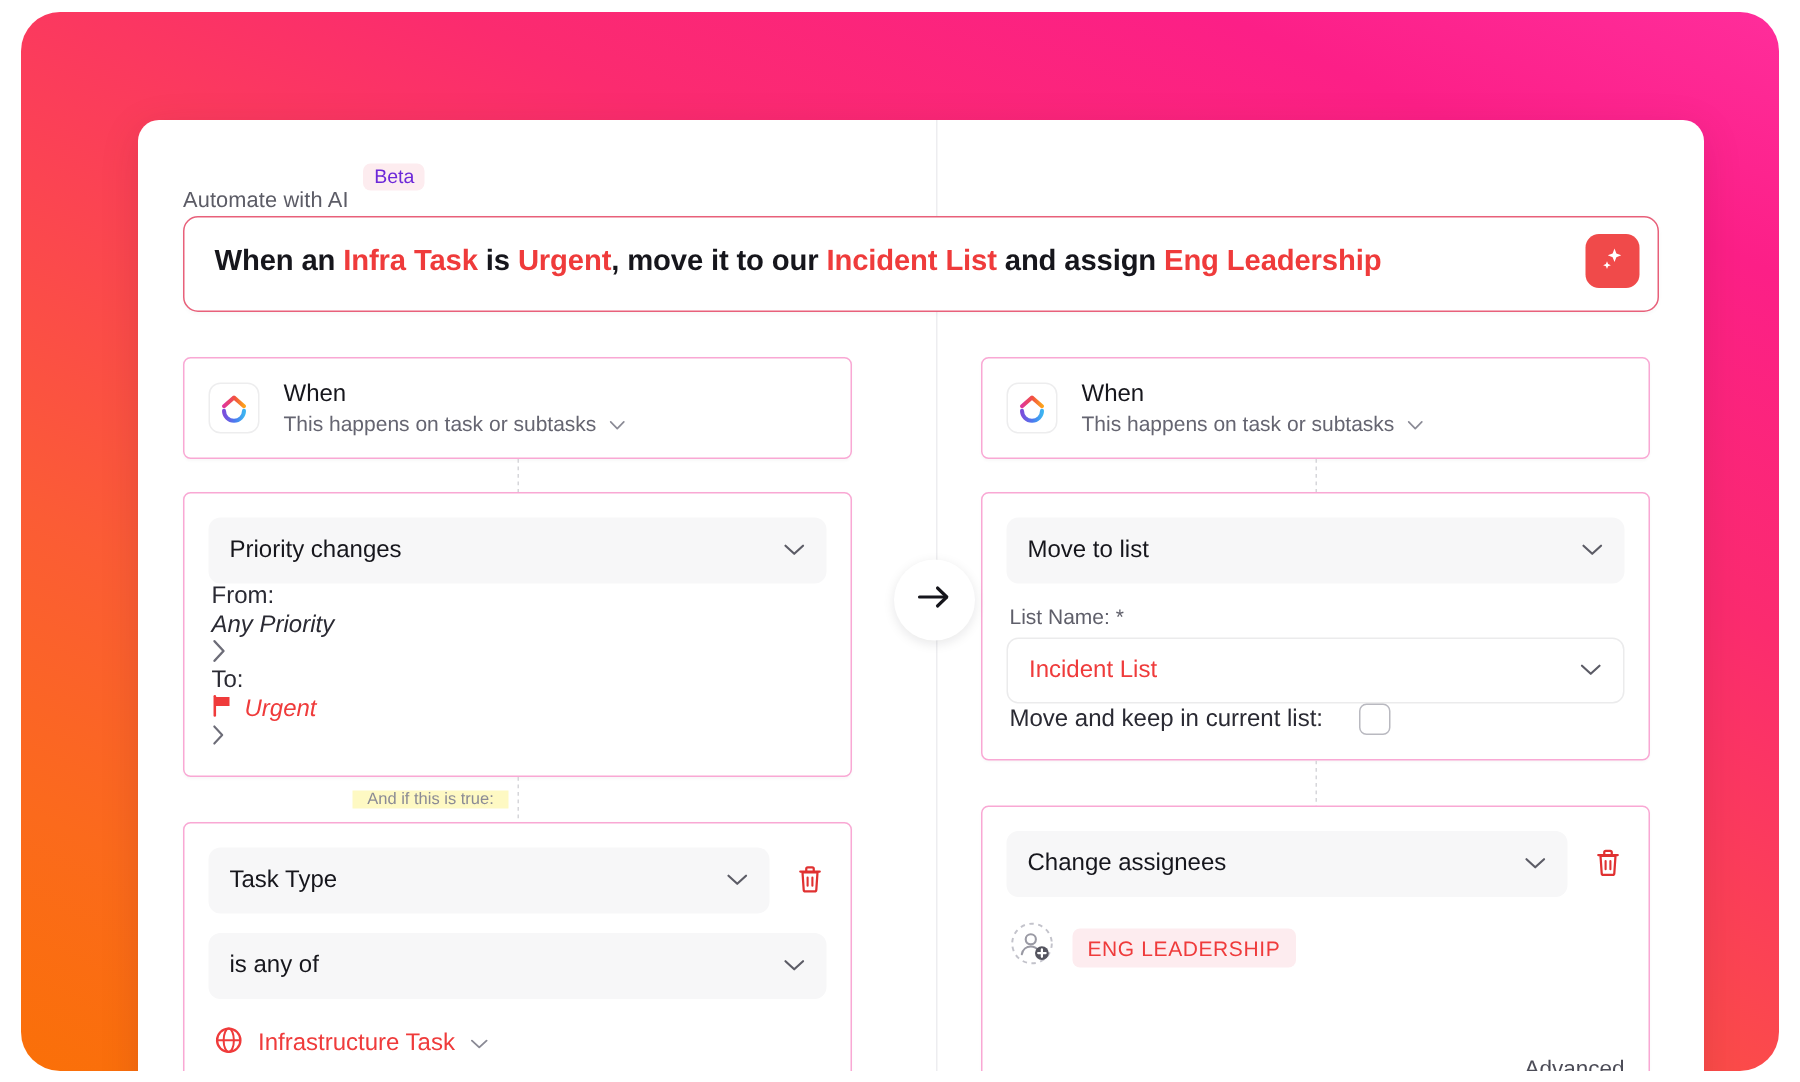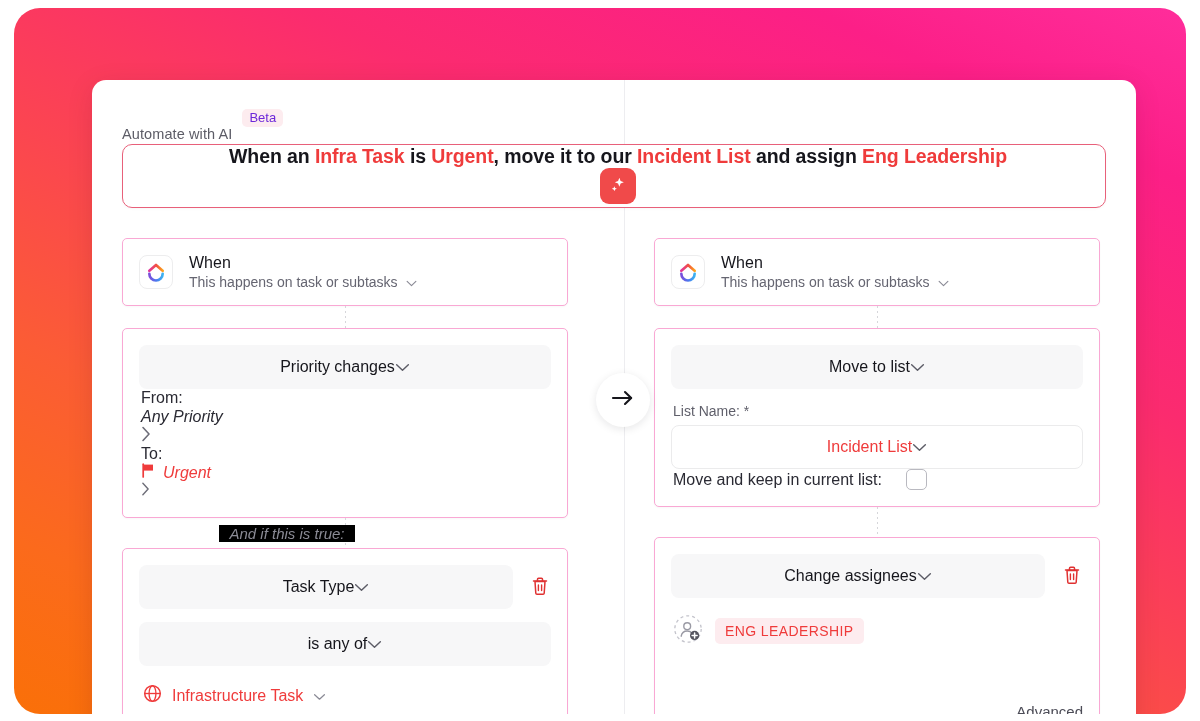--- a/index.html
+++ b/index.html
@@ -98,21 +98,20 @@
     position: relative;
     z-index: 3;
     height: 64px;
     border: 1.4px solid #e8607a;
     border-radius: 10px;
     background: #fff;
     display: flex;
     align-items: center;
     padding: 0 12px 4px 20px;
     box-shadow: 0 1px 3px rgba(0,0,0,0.03);
-    flex-direction: column;
   }
   .prompt-text {
     flex: 1;
     font-size: 19.5px;
     font-weight: bold;
     color: #16161c;
     letter-spacing: -0.1px;
     white-space: nowrap;
   }
   .prompt-text .hl { color: #ef3b3b; }
@@ -194,21 +193,21 @@
 
   
   .body-card { padding: 16px; }
 
   .select {
     height: 44px;
     border-radius: 8px;
     background: #f7f7f8;
     display: flex;
     align-items: center;
-    justify-content: center;
+    justify-content: space-between;
     padding: 0 14px;
     font-size: 16px;
     color: #16161c;
     cursor: pointer;
   }
   .select.outlined {
     background: #ffffff;
     border: 1px solid #ebebec;
   }
   .select.redtext { color: #ef3b3b; }
@@ -251,24 +250,23 @@
     align-items: center;
     justify-content: center;
   }
   .cond-strip .connector {
     position: absolute;
     left: 50%;
     top: 0;
     height: 30px;
   }
   .cond-strip span {
-    font-size: 15px;
-    font-style: italic;
+    font-size: 11px;
     color: #8b8b95;
-    background: #000000;
+    background: #fef9c3;
     padding: 0 10px;
     position: relative;
     left: -58px;
   }
 
   
   .row-with-trash {
     display: flex;
     align-items: center;
     gap: 16px;

